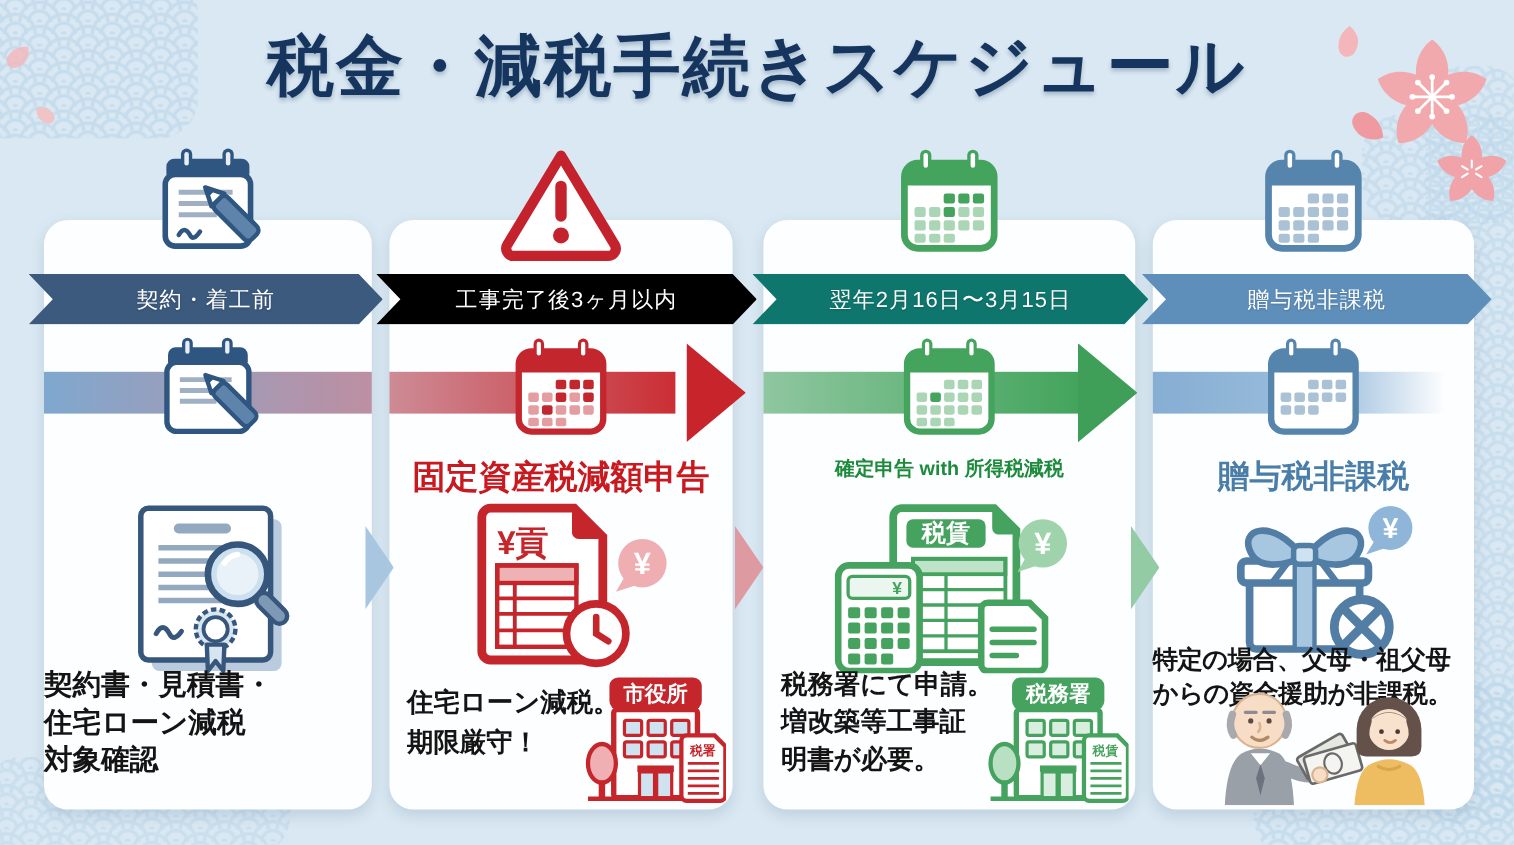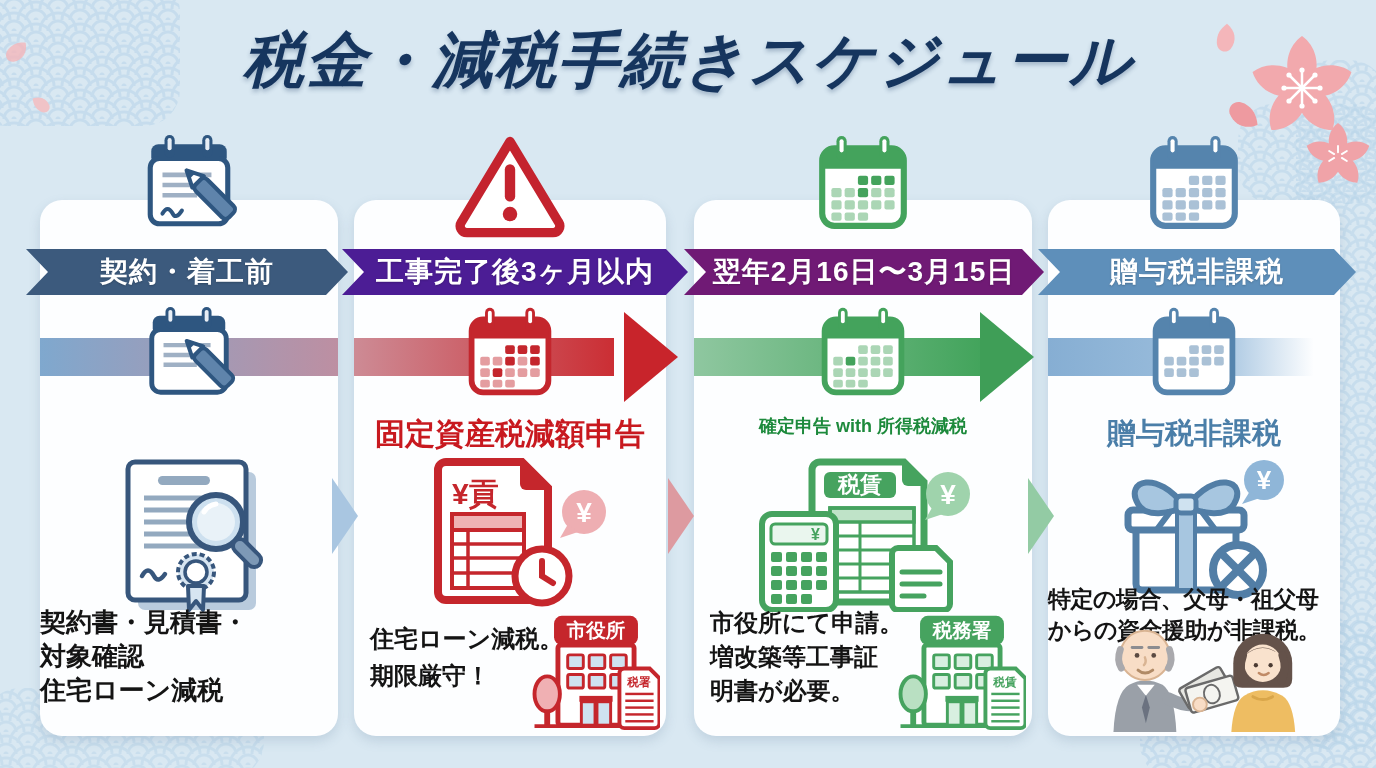--- a/index.html
+++ b/index.html
@@ -19,41 +19,40 @@
     background-position:0 0, 22px 11px;
     opacity:.55; border-radius:36px;
   }
   .sakura { position:absolute; pointer-events:none; }
 
   .page-title {
     position:absolute; top:20px; left:0; width:100%;
     text-align:center; font-size:61px; font-weight:bold; letter-spacing:2px;
     color:#16355e; text-shadow:0 3px 4px rgba(40,70,110,.30);
     z-index:6;
-    font-style:italic;
   }
 
   .card {
     position:absolute; top:200px; height:536px;
     background:#fdfeff; border-radius:22px;
     box-shadow:0 5px 12px rgba(90,120,150,.20);
     z-index:2;
   }
   .top-icon { position:absolute; top:-68px; left:50%; transform:translateX(-50%); z-index:4; }
 
   .banner {
     position:absolute; top:249px; height:46px;
     display:flex; align-items:center; justify-content:center;
-    color:#fff; font-weight:bold; font-size:28px; letter-spacing:1px;
+    color:#fff; font-weight:normal; font-size:20px; letter-spacing:1px;
     clip-path:polygon(0 0, calc(100% - 22px) 0, 100% 50%, calc(100% - 22px) 100%, 0 100%, 22px 50%);
     z-index:5; text-shadow:0 1px 2px rgba(0,0,0,.2);
   }
   .banner-1 { left:26px;   width:322px; background:#3c5a7d; }
-  .banner-2 { left:342px;  width:346px; background:#4c1d95; }
-  .banner-3 { left:684px;  width:360px; background:#701a75; }
+  .banner-2 { left:342px;  width:346px; background:#000000; }
+  .banner-3 { left:684px;  width:360px; background:#0f766e; }
   .banner-4 { left:1038px; width:318px; background:#5e8fba; }
 
   .band { position:absolute; top:138px; left:0; height:38px; z-index:1; }
   .band-1 { width:100%; background:linear-gradient(90deg,#7fa8ce,#bd8fa2); }
   .band-2 { width:calc(100% - 52px); background:linear-gradient(90deg,#cd8b95,#cb2e34); }
   .band-3 { width:calc(100% - 52px); background:linear-gradient(90deg,#8fc7a0,#43a45c); }
   .band-4 { width:94%; background:linear-gradient(90deg,#86aed3,#9dbfdd 60%,rgba(157,191,221,0) 97%); }
   .band-arrow {
     position:absolute; top:112px; width:54px; height:90px;
     clip-path:polygon(0 0, 100% 50%, 0 100%); z-index:1;
@@ -244,22 +243,22 @@
     <circle cx="112" cy="70" r="27" fill="#cde0ef" stroke="#37567c" stroke-width="6"></circle>
     <circle cx="112" cy="70" r="19" fill="#e9f2f8"></circle>
     <path d="M100 60 q4 -7 12 -8" stroke="#fff" stroke-width="5" fill="none" stroke-linecap="round"></path>
     <g transform="rotate(45 131 89)">
         <rect x="131" y="82" width="34" height="14" rx="7" fill="#7d99b6" stroke="#37567c" stroke-width="4"></rect>
       </g>
   </svg>
 
   <div class="note note-1">
     <div>契約書・見積書・</div>
+    <div>住宅ローン減税</div>
     <div>対象確認</div>
-    <div>住宅ローン減税</div>
   </div>
 </div>
 
 <div class="card" style="left:354px; width:312px;padding-left:44px;">
   <div class="band band-2"></div>
   <div class="band-arrow red"></div>
 
   <svg class="top-icon" width="114" height="106" viewBox="0 0 110 100">
     <path d="M55 8 L102 86 a6.5 6.5 0 0 1 -5.5 10 H13.5 A6.5 6.5 0 0 1 8 86 Z" fill="#fff" stroke="#c4232e" stroke-width="9" stroke-linejoin="round"></path>
     <rect x="50" y="30" width="10" height="36" rx="5" fill="#c4232e"></rect>
@@ -448,21 +447,21 @@
         <line x1="146" y1="120" x2="184" y2="120"></line>
         <line x1="146" y1="132" x2="184" y2="132"></line>
         <line x1="146" y1="144" x2="168" y2="144"></line>
       </g>
     <circle cx="192" cy="42" r="22" fill="#9fd3ac"></circle>
     <polygon points="177,54 169,68 187,62" fill="#9fd3ac"></polygon>
     <text x="192" y="52" font-size="28" font-weight="bold" fill="#fff" text-anchor="middle">¥</text>
   </svg>
 
   <div class="note note-3">
-    <div>市役所にて申請。</div>
+    <div>税務署にて申請。</div>
     <div>増改築等工事証</div>
     <div>明書が必要。</div>
   </div>
 
   <svg class="building" width="128" height="122" viewBox="0 0 130 125">
     <rect x="22" y="6" width="86" height="30" rx="8" fill="#46a35f"></rect>
     <text x="65" y="28" font-size="20" font-weight="bold" fill="#fff" text-anchor="middle">税務署</text>
     <rect x="26" y="36" width="78" height="82" rx="3" fill="#fff" stroke="#46a35f" stroke-width="5"></rect>
     <g fill="#d8efe0" stroke="#46a35f" stroke-width="3">
       <rect x="36" y="46" width="16" height="14" rx="2"></rect>

